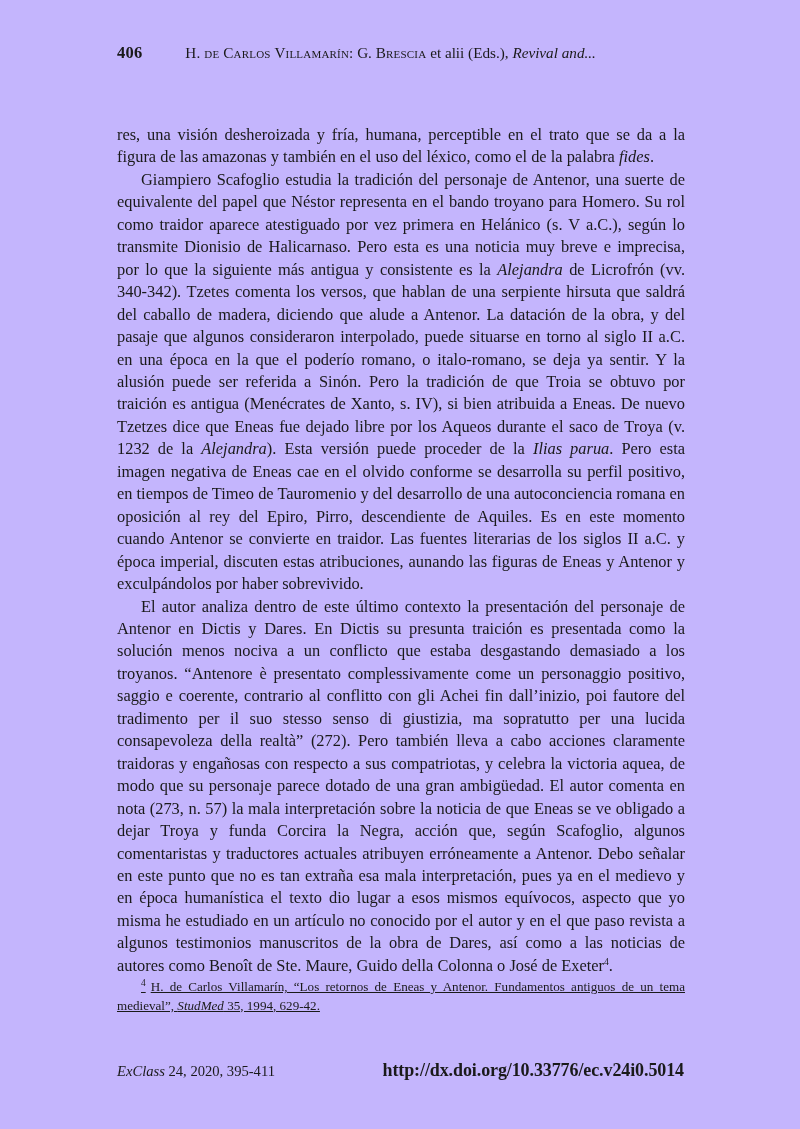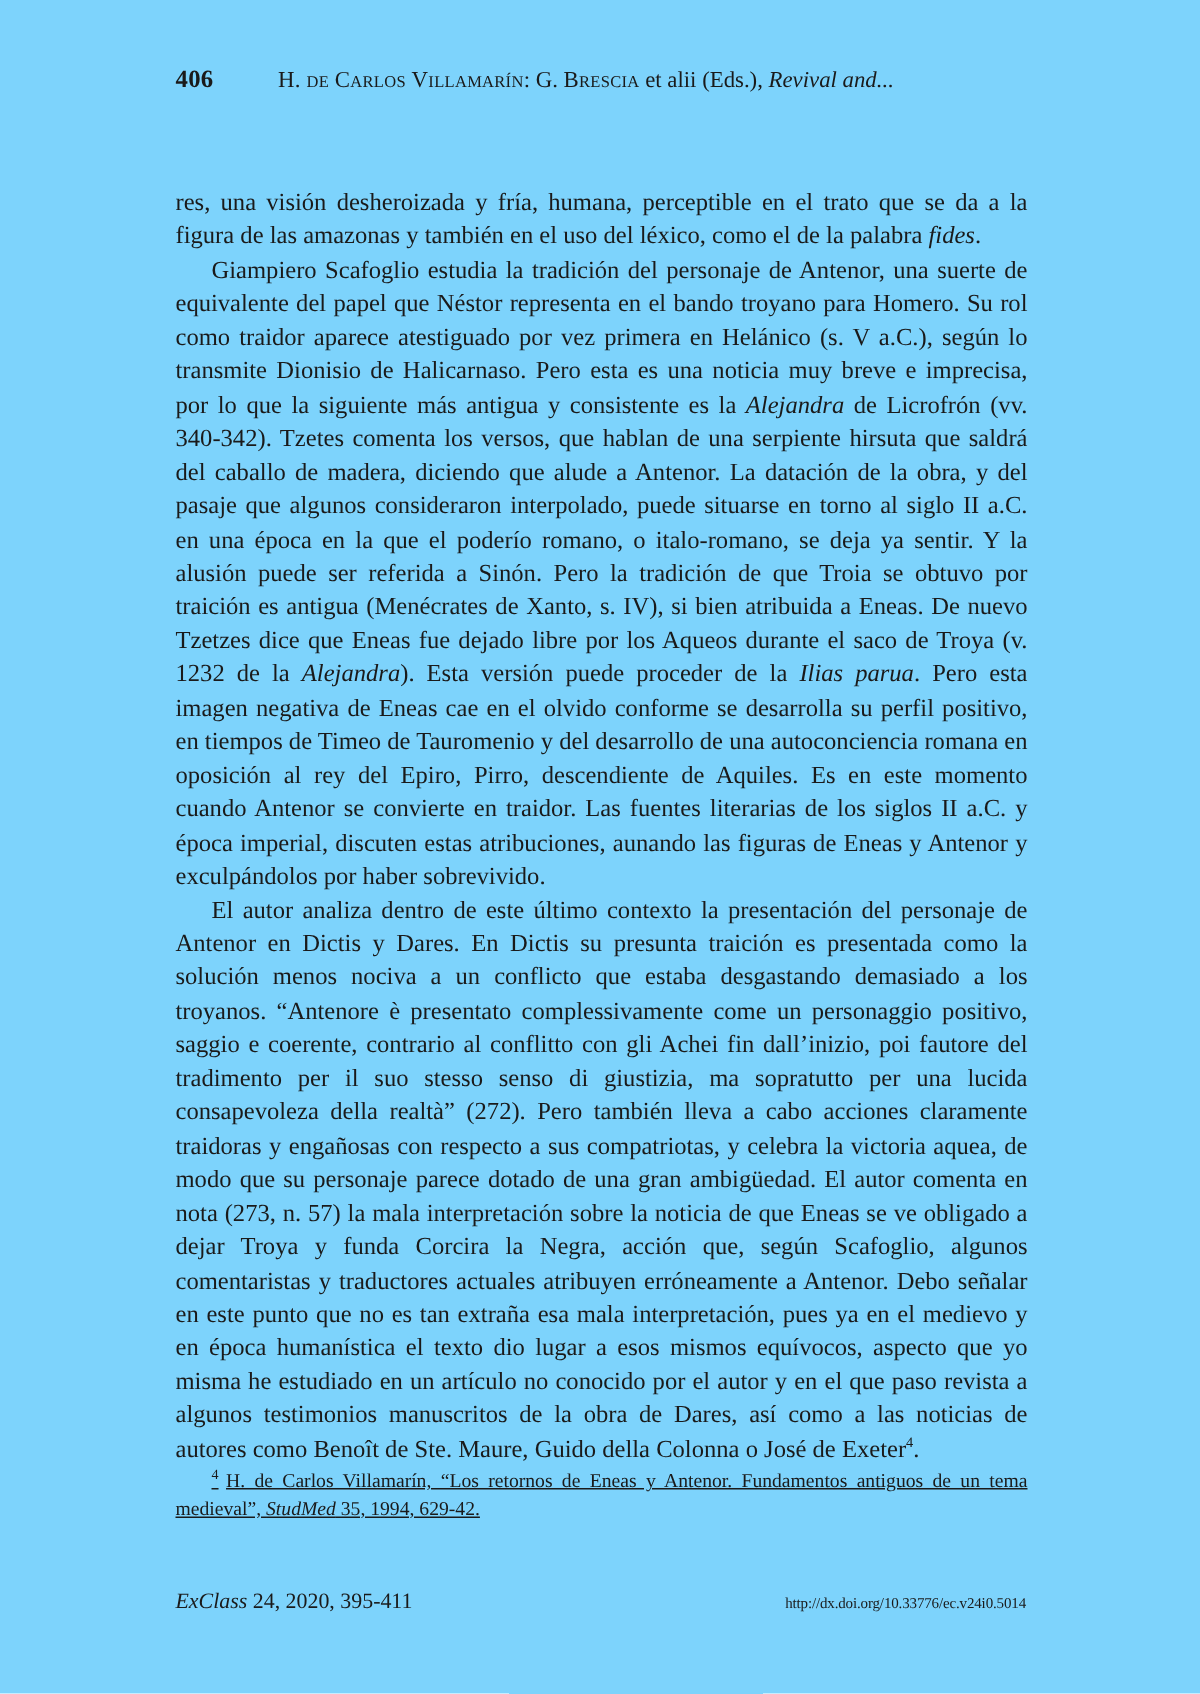--- a/index.html
+++ b/index.html
@@ -4,21 +4,21 @@
 <style>
   html, body {
     margin: 0;
     padding: 0;
     background: #ffffff;
   }
   .page {
     position: relative;
     width: 800px;
     height: 1129px;
-    background: #7dd3fc;
+    background: #c4b5fd;
     font-family: "Liberation Serif", "DejaVu Serif", serif;
     color: #1a1a1a;
     overflow: hidden;
   }
 
   
   .running-head {
     position: absolute;
     left: 117px;
     top: 43px;
@@ -91,22 +91,23 @@
     left: 117px;
     top: 1060px;
     width: 567px;
     display: flex;
     justify-content: space-between;
     align-items: baseline;
     font-size: 14.6px;
     text-align: center;
   }
   .footer .doi {
-    font-size: 10px;
+    font-size: 18px;
     letter-spacing: -0.1px;
+    font-weight: bold;
   }
 </style>
 </head>
 <body>
 
 <div class="page">
 
   <div class="running-head">
     <span class="folio">406</span><span class="head-text"><span class="smallcaps">H.</span> <span class="smallcaps">de</span> <span class="smallcaps">Carlos</span> <span class="smallcaps">Villamarín</span><span>:</span> <span>G.</span> <span class="smallcaps">Brescia</span> <span>et alii (Eds.),</span> <span class="italic">Revival and...</span></span>
   </div>

